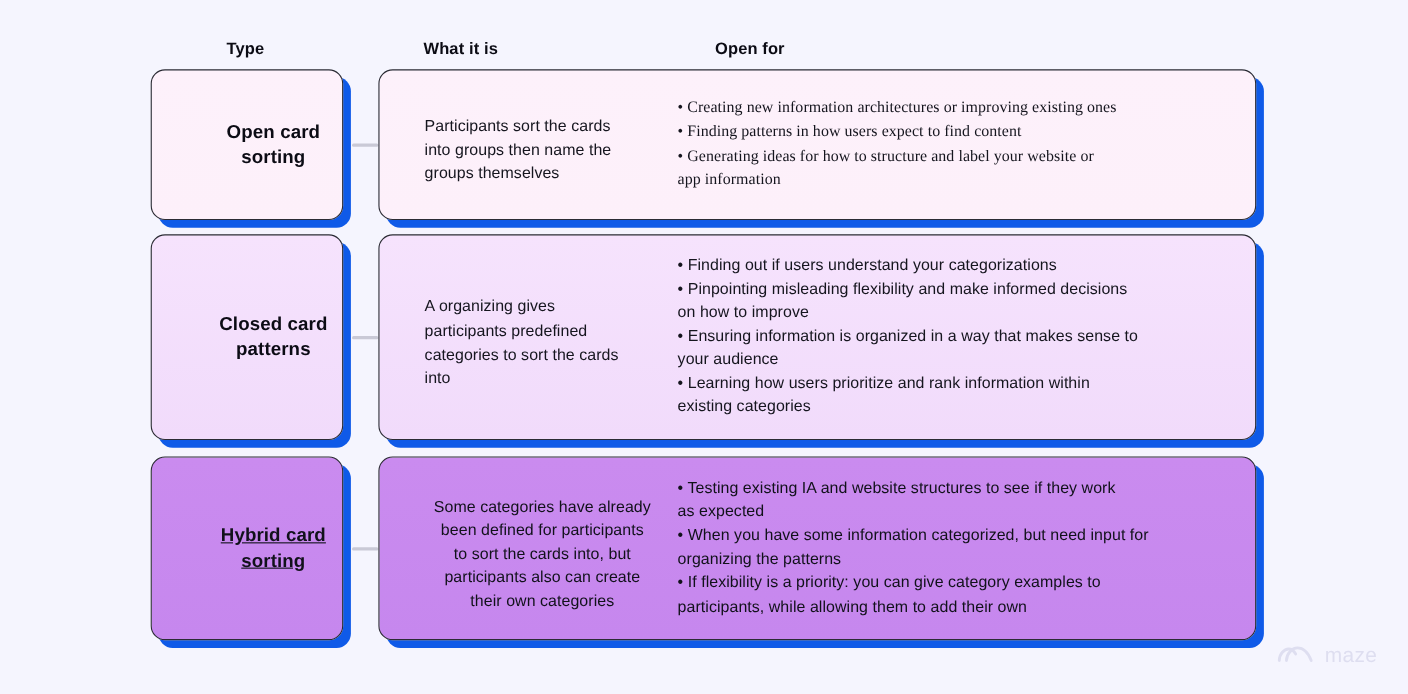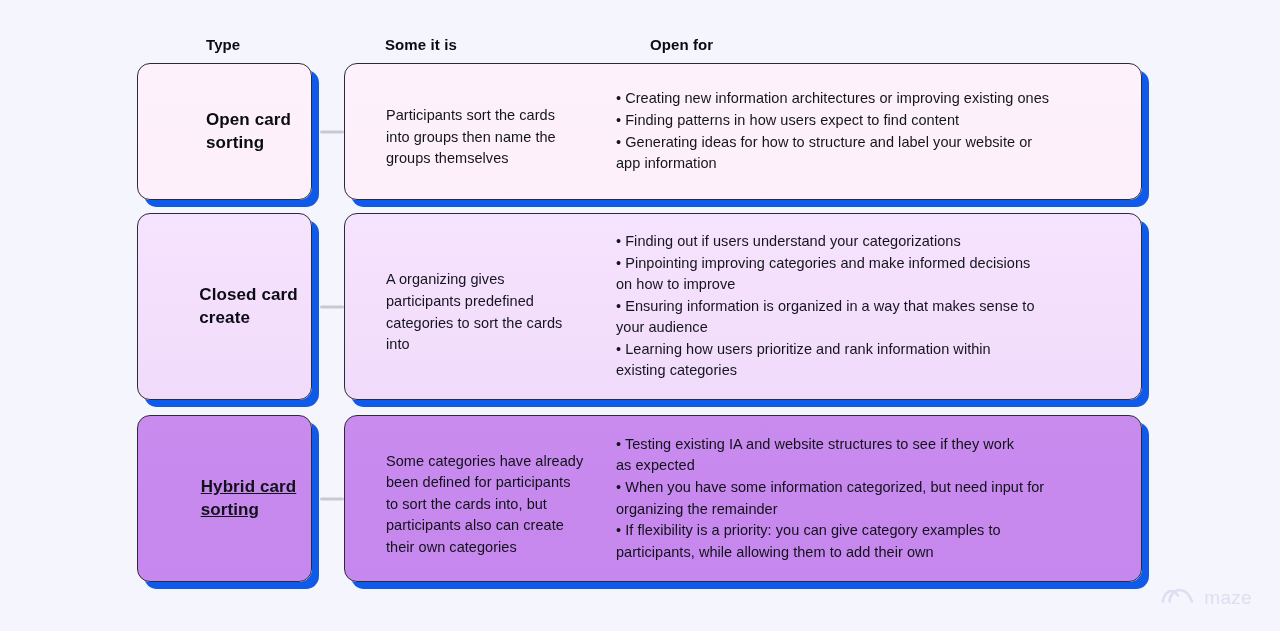--- a/index.html
+++ b/index.html
@@ -65,21 +65,21 @@
 
   
   .card.type-card {
     left: 137px;
     width: 175px;
     top: 0;
     bottom: 0;
     display: flex;
     align-items: center;
     justify-content: center;
-    text-align: left;
+    text-align: center;
     padding-left: 48px;
   }
   .type-label {
     font-size: 17px;
     font-weight: 700;
     line-height: 1.32;
     letter-spacing: 0.1px;
     color: #0b0b14;
     padding: 0 10px;
   }
@@ -155,89 +155,89 @@
     color: #dedef0;
   }
 </style>
 </head>
 <body>
 
 <div class="canvas">
 
   <div class="headers">
     <div class="col-header h-type">Type</div>
-    <div class="col-header h-what">Some it is</div>
+    <div class="col-header h-what">What it is</div>
     <div class="col-header h-goodfor">Open for</div>
   </div>
 
   <div class="row r1">
     <div class="card type-card">
       <div class="type-label" style="white-space: pre-line;">Open card
 sorting</div>
     </div>
     <div class="connector"></div>
     <div class="card detail-card">
       <div class="what-col">
         <div class="what-line" style="white-space: pre-line;">Participants sort the cards
 into groups then name the
 groups themselves</div>
       </div>
       <div class="good-col">
-        <div class="good-line" style="white-space: pre-line;">• Creating new information architectures or improving existing ones
+        <div class="good-line" style="white-space: pre-line; font-family: Liberation Serif, serif;">• Creating new information architectures or improving existing ones
 • Finding patterns in how users expect to find content
 • Generating ideas for how to structure and label your website or
 app information</div>
       </div>
     </div>
   </div>
 
   <div class="row r2">
     <div class="card type-card">
       <div class="type-label" style="white-space: pre-line;">Closed card
-create</div>
+patterns</div>
     </div>
     <div class="connector"></div>
     <div class="card detail-card">
       <div class="what-col">
         <div class="what-line" style="white-space: pre-line;">A organizing gives
 participants predefined
 categories to sort the cards
 into</div>
       </div>
       <div class="good-col">
         <div class="good-line" style="white-space: pre-line;">• Finding out if users understand your categorizations
-• Pinpointing improving categories and make informed decisions
+• Pinpointing misleading flexibility and make informed decisions
 on how to improve
 • Ensuring information is organized in a way that makes sense to
 your audience
 • Learning how users prioritize and rank information within
 existing categories</div>
       </div>
     </div>
   </div>
 
   <div class="row r3">
     <div class="card type-card">
       <div class="type-label" style="white-space: pre-line; text-decoration: underline;">Hybrid card
 sorting</div>
     </div>
     <div class="connector"></div>
     <div class="card detail-card">
       <div class="what-col">
-        <div class="what-line" style="white-space: pre-line;">Some categories have already
+        <div class="what-line" style="white-space: pre-line; text-align: center;">Some categories have already
 been defined for participants
 to sort the cards into, but
 participants also can create
 their own categories</div>
       </div>
       <div class="good-col">
         <div class="good-line" style="white-space: pre-line;">• Testing existing IA and website structures to see if they work
  as expected
 • When you have some information categorized, but need input for
-organizing the remainder
+organizing the patterns
 • If flexibility is a priority: you can give category examples to
 participants, while allowing them to add their own</div>
       </div>
     </div>
   </div>
 
   <div class="watermark">
     <span class="wm-mark">
       <svg width="34" height="19" viewBox="0 0 34 19" fill="none" aria-hidden="true">
         <path d="M2 15.5 C2 9.5, 6.5 5, 10.5 5 C14 5, 15.8 7.6, 16.9 9.6" stroke="#dedef0" stroke-width="2.6" stroke-linecap="round" fill="none"></path>

